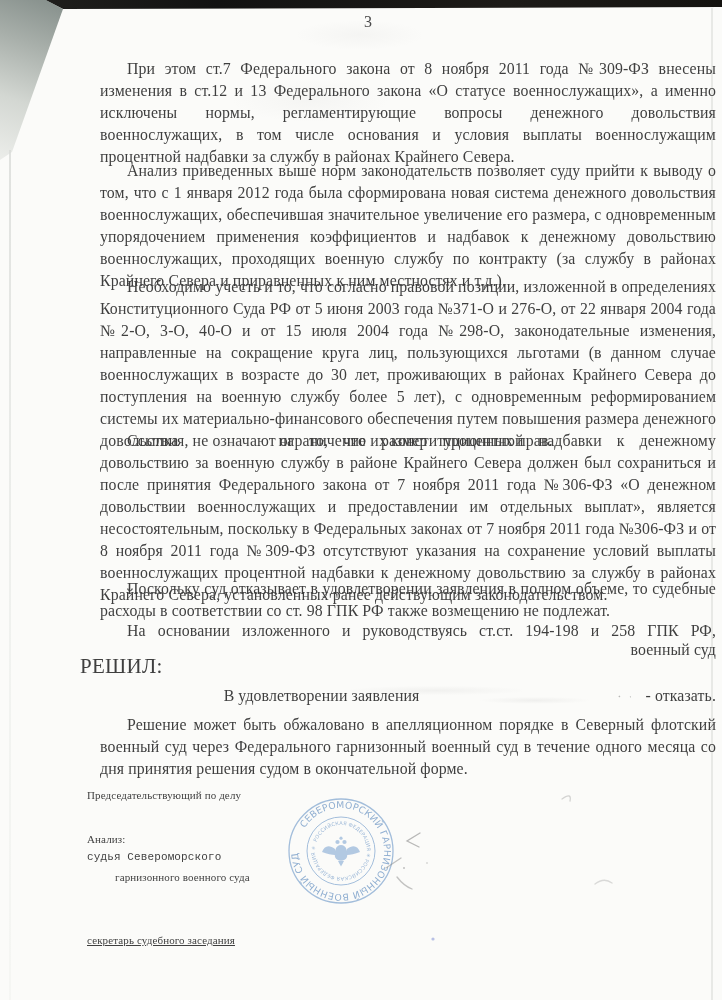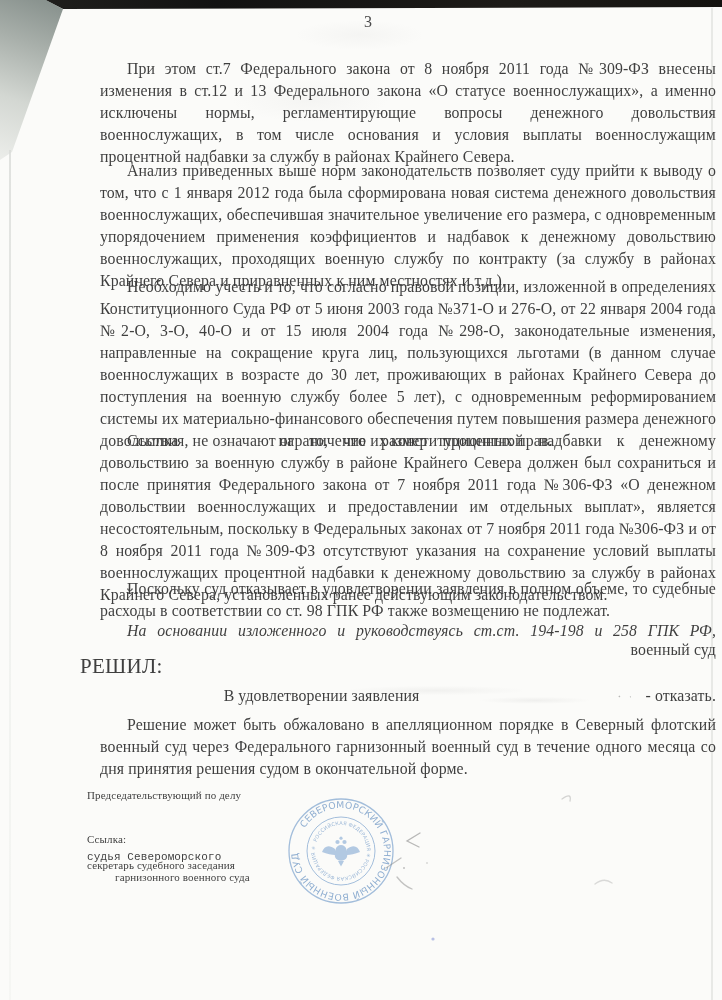--- a/index.html
+++ b/index.html
@@ -84,39 +84,39 @@
   <div class="blob b2"></div>
 
   <div class="page-number">3</div>
 
   <div id="body-paragraphs">
       <p class="para" style="top: 44px;">При этом ст.7 Федерального закона от 8 ноября 2011 года №309-ФЗ внесены изменения в ст.12 и 13 Федерального закона «О статусе военнослужащих», а именно исключены нормы, регламентирующие вопросы денежного довольствия военнослужащих, в том числе основания и условия выплаты военнослужащим процентной надбавки за службу в районах Крайнего Севера.</p>
       <p class="para" style="top: 146px;">Анализ приведенных выше норм законодательств позволяет суду прийти к выводу о том, что с 1 января 2012 года была сформирована новая система денежного довольствия военнослужащих, обеспечившая значительное увеличение его размера, с одновременным упорядочением применения коэффициентов и надбавок к денежному довольствию военнослужащих, проходящих военную службу по контракту (за службу в районах Крайнего Севера и приравненных к ним местностях и т.д.).</p>
       <p class="para" style="top: 262px;">Необходимо учесть и то, что согласно правовой позиции, изложенной в определениях Конституционного Суда РФ от 5 июня 2003 года №371-О и 276-О, от 22 января 2004 года №2-О, 3-О, 40-О и от 15 июля 2004 года №298-О, законодательные изменения, направленные на сокращение круга лиц, пользующихся льготами (в данном случае военнослужащих в возрасте до 30 лет, проживающих в районах Крайнего Севера до поступления на военную службу более 5 лет), с одновременным реформированием системы их материально-финансового обеспечения путем повышения размера денежного довольствия, не означают ограничение их конституционных прав.</p>
       <p class="para" style="top: 416px;"><span>Ссылка </span><span class="redaction-gap" style="width: 85px;"></span><span>на то, что размер процентной надбавки к денежному довольствию за военную службу в районе Крайнего Севера должен был сохраниться и после принятия Федерального закона от 7 ноября 2011 года №306-ФЗ «О денежном довольствии военнослужащих и предоставлении им отдельных выплат», является несостоятельным, поскольку в Федеральных законах от 7 ноября 2011 года №306-ФЗ и от 8 ноября 2011 года №309-ФЗ отсутствуют указания на сохранение условий выплаты военнослужащих процентной надбавки к денежному довольствию за службу в районах Крайнего Севера, установленных ранее действующим законодательством. </span></p>
       <p class="para" style="top: 564px;">Поскольку суд отказывает в удовлетворении заявления в полном объеме, то судебные расходы в соответствии со ст. 98 ГПК РФ также возмещению не подлежат.</p>
-      <p class="para justify-last" style="top: 606px; font-style: italic;">На основании изложенного и руководствуясь ст.ст. 194-198 и 258 ГПК РФ,</p>
+      <p class="para justify-last" style="top: 606px;">На основании изложенного и руководствуясь ст.ст. 194-198 и 258 ГПК РФ,</p>
       <p class="para left noindent" style="top: 625px;">военный суд</p>
     </div>
 
   <p class="ruling-heading">РЕШИЛ:</p>
 
   <div id="ruling-paragraphs">
       <p class="para left" style="top: 671px;"><span>В удовлетворении заявления </span><span class="redaction-gap dots" style="width: 222px;"></span><span>- отказать. </span></p>
       <p class="para" style="top: 700px;">Решение может быть обжаловано в апелляционном порядке в Северный флотский военный суд через Федерального гарнизонный военный суд в течение одного месяца со дня принятия решения судом в окончательной форме.</p>
     </div>
 
   <div class="erase-smudge"></div>
 
   <div id="signature-block">
       <p class="sig-line" style="top: 789px;">Председательствующий по делу</p>
-      <p class="sig-line" style="top: 833px;">Ссылка:</p>
+      <p class="sig-line" style="top: 833px;">Анализ:</p>
       <p class="sig-line" style="top: 851px; font-family: Liberation Mono, monospace;">судья Североморского</p>
       <p class="sig-line" style="top: 871px; margin-left: 28px;">гарнизонного военного суда</p>
-      <p class="sig-line" style="top: 859px;">секретарь судебного заседания</p>
+      <p class="sig-line" style="top: 934px; text-decoration: underline;">секретарь судебного заседания</p>
     </div>
 
   <svg class="stamp" viewBox="-56 -56 112 112">
     <g fill="none" stroke="#7fa6d4" stroke-width="1.3" opacity=".8">
       <circle r="52"></circle>
       <circle r="34" stroke-width="1"></circle>
     </g>
     <defs>
       <path id="ringOuter" d="M -43 0 A 43 43 0 1 1 43 0 A 43 43 0 1 1 -43 0"></path>
       <path id="ringInner" d="M -26 0 A 26 26 0 1 1 26 0 A 26 26 0 1 1 -26 0"></path>

